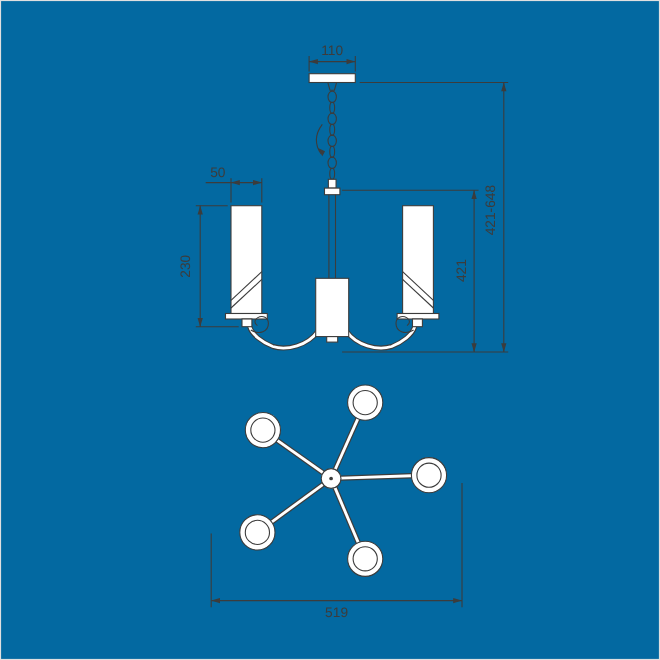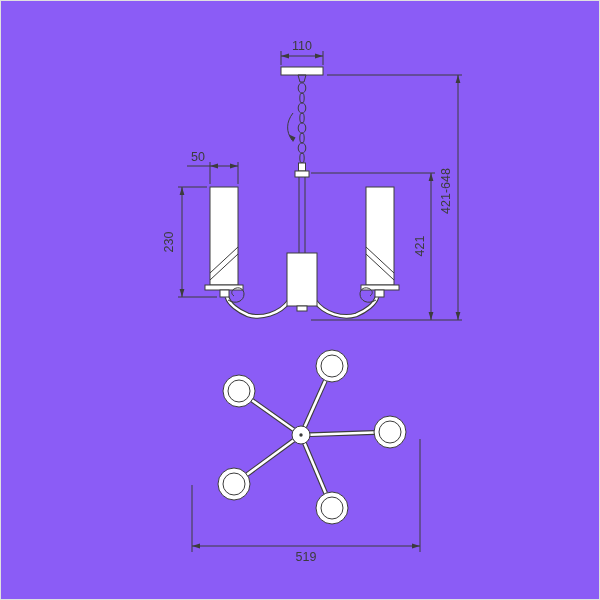--- a/index.html
+++ b/index.html
@@ -1,20 +1,20 @@
 <!DOCTYPE html>
 <html><head>
 <meta charset="utf-8">
 <style>
   html, body { margin: 0; padding: 0; background: #ffffff; }
   .frame {
     width: 600px; height: 600px;
     box-sizing: border-box;
     border: 1px solid #e0e0e0;
-    background: #8b5cf6;
+    background: #0369a1;
     position: relative;
     overflow: hidden;
   }
   svg { display: block; }
   text {
     font-family: "Liberation Sans", sans-serif;
     font-size: 12.5px;
     stroke: none;
   }
 </style>

